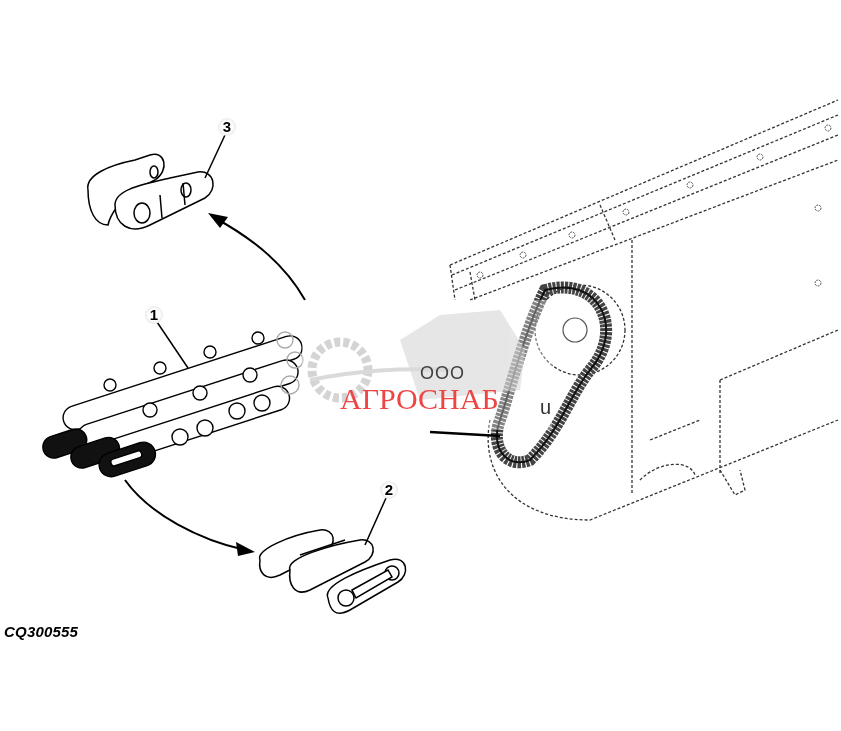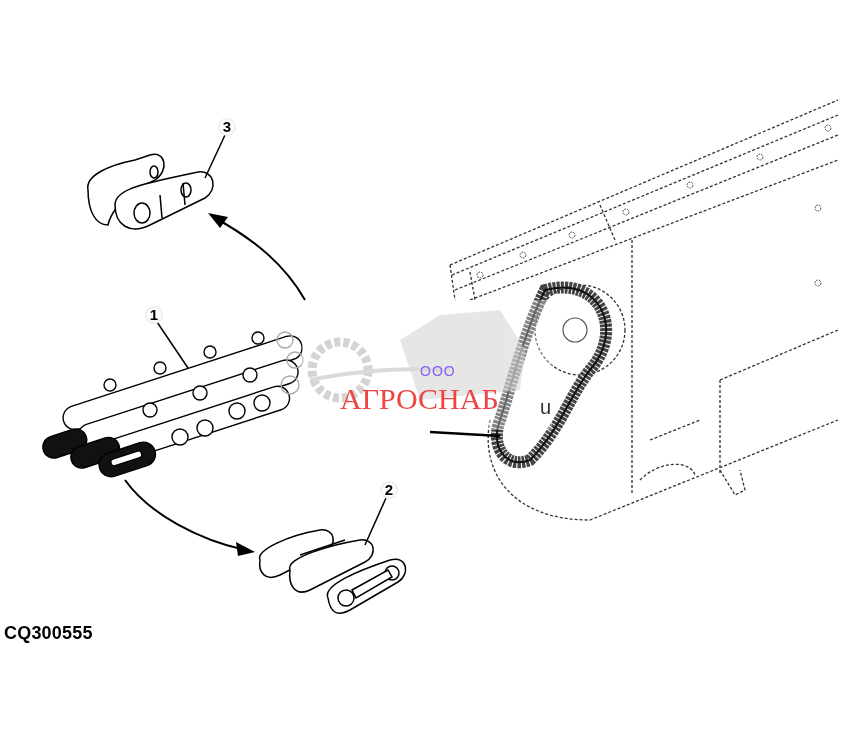--- a/index.html
+++ b/index.html
@@ -1,21 +1,21 @@
 <!DOCTYPE html>
 <html><head>
 <meta charset="utf-8">
 <style>
   html, body { margin: 0; padding: 0; background: #ffffff; }
   body { width: 841px; height: 731px; position: relative; overflow: hidden; font-family: "Liberation Sans", sans-serif; }
   #diagram { position: absolute; left: 0; top: 0; width: 841px; height: 731px; }
   .callout { position: absolute; font-family: "Liberation Sans", sans-serif; font-weight: bold; font-size: 15px; color: #000; width: 18px; height: 18px; line-height: 18px; text-align: center; border-radius: 50%; background: radial-gradient(circle at 50% 50%, #ffffff 45%, #cfcfcf 100%); }
-  .figure-id { position: absolute; left: 4px; top: 623px; font-family: "Liberation Sans", sans-serif; font-weight: bold; font-size: 18px; color: #000; letter-spacing: 0.2px; }
+  .figure-id { position: absolute; left: 4px; top: 623px; font-family: "Liberation Sans", sans-serif; font-weight: bold; font-size: 15px; color: #000; letter-spacing: 0.2px; font-style: italic; }
   .watermark { position: absolute; left: 302px; top: 300px; width: 250px; height: 130px; background: rgba(255,255,255,0.88); }
-  .wm-ooo { position: absolute; left: 420px; top: 363px; font-family: "Liberation Sans", sans-serif; font-size: 14px; color: #8b5cf6; letter-spacing: 1px; }
+  .wm-ooo { position: absolute; left: 420px; top: 363px; font-family: "Liberation Sans", sans-serif; font-size: 18px; color: #404040; letter-spacing: 1px; }
   .wm-name { position: absolute; left: 340px; top: 382px; font-family: "Liberation Serif", serif; font-size: 30px; color: #ef4444; letter-spacing: 0px; }
   .wm-u { position: absolute; left: 540px; top: 396px; font-family: "Liberation Sans", sans-serif; font-size: 20px; color: #333; }
 </style>
 </head>
 <body>
 
 <svg id="diagram" viewBox="0 0 841 731" xmlns="http://www.w3.org/2000/svg">
 
   <g fill="none" stroke="#333" stroke-width="1.3" stroke-dasharray="3,2">
     <path d="M450 265 L838 100"></path>

